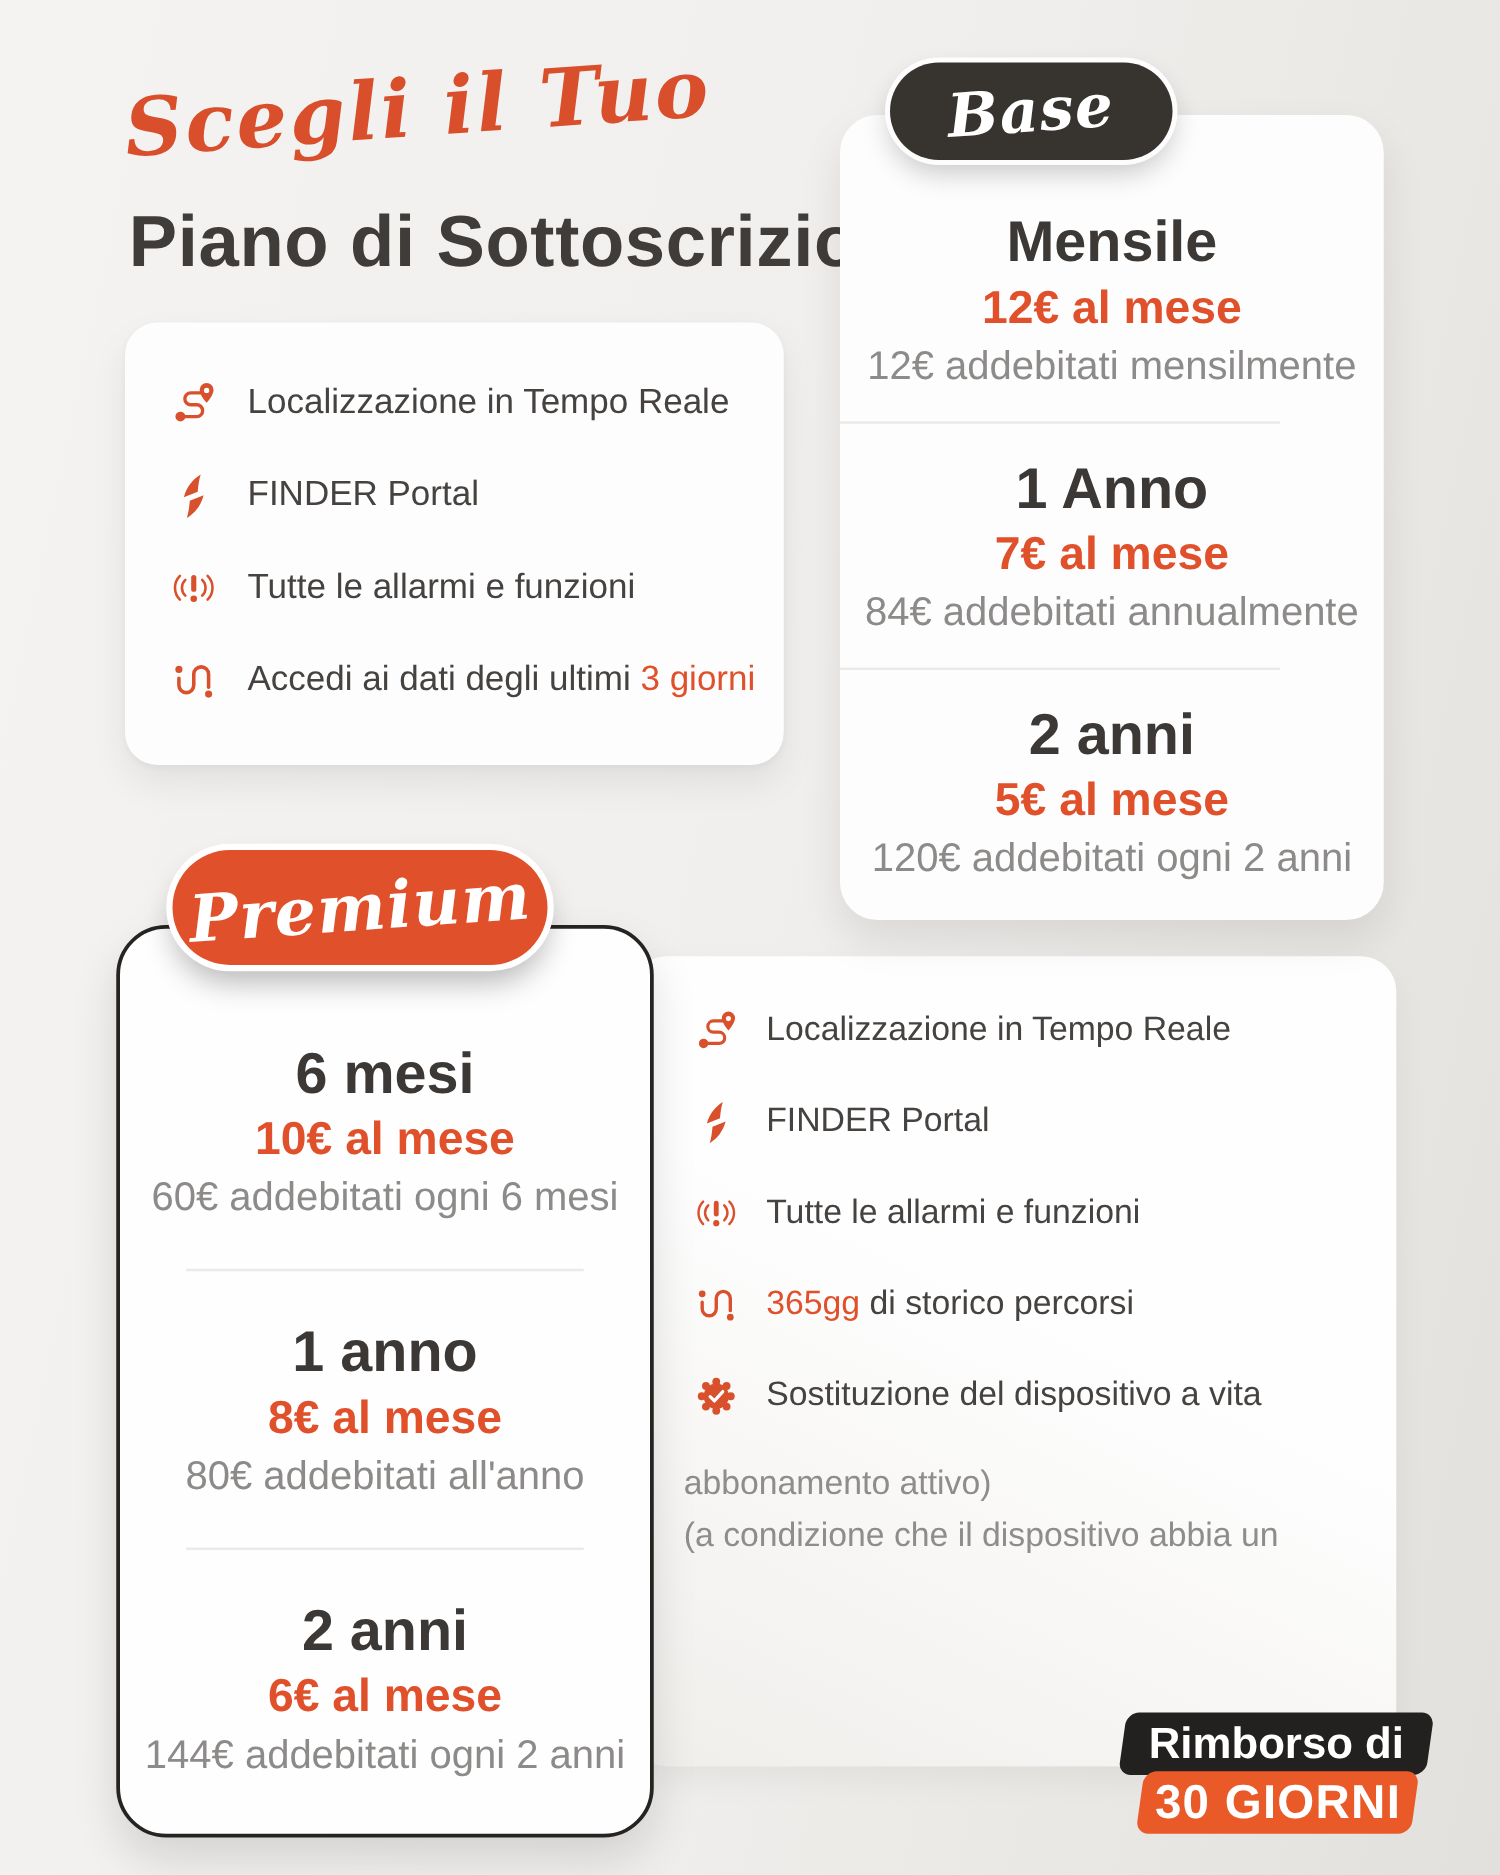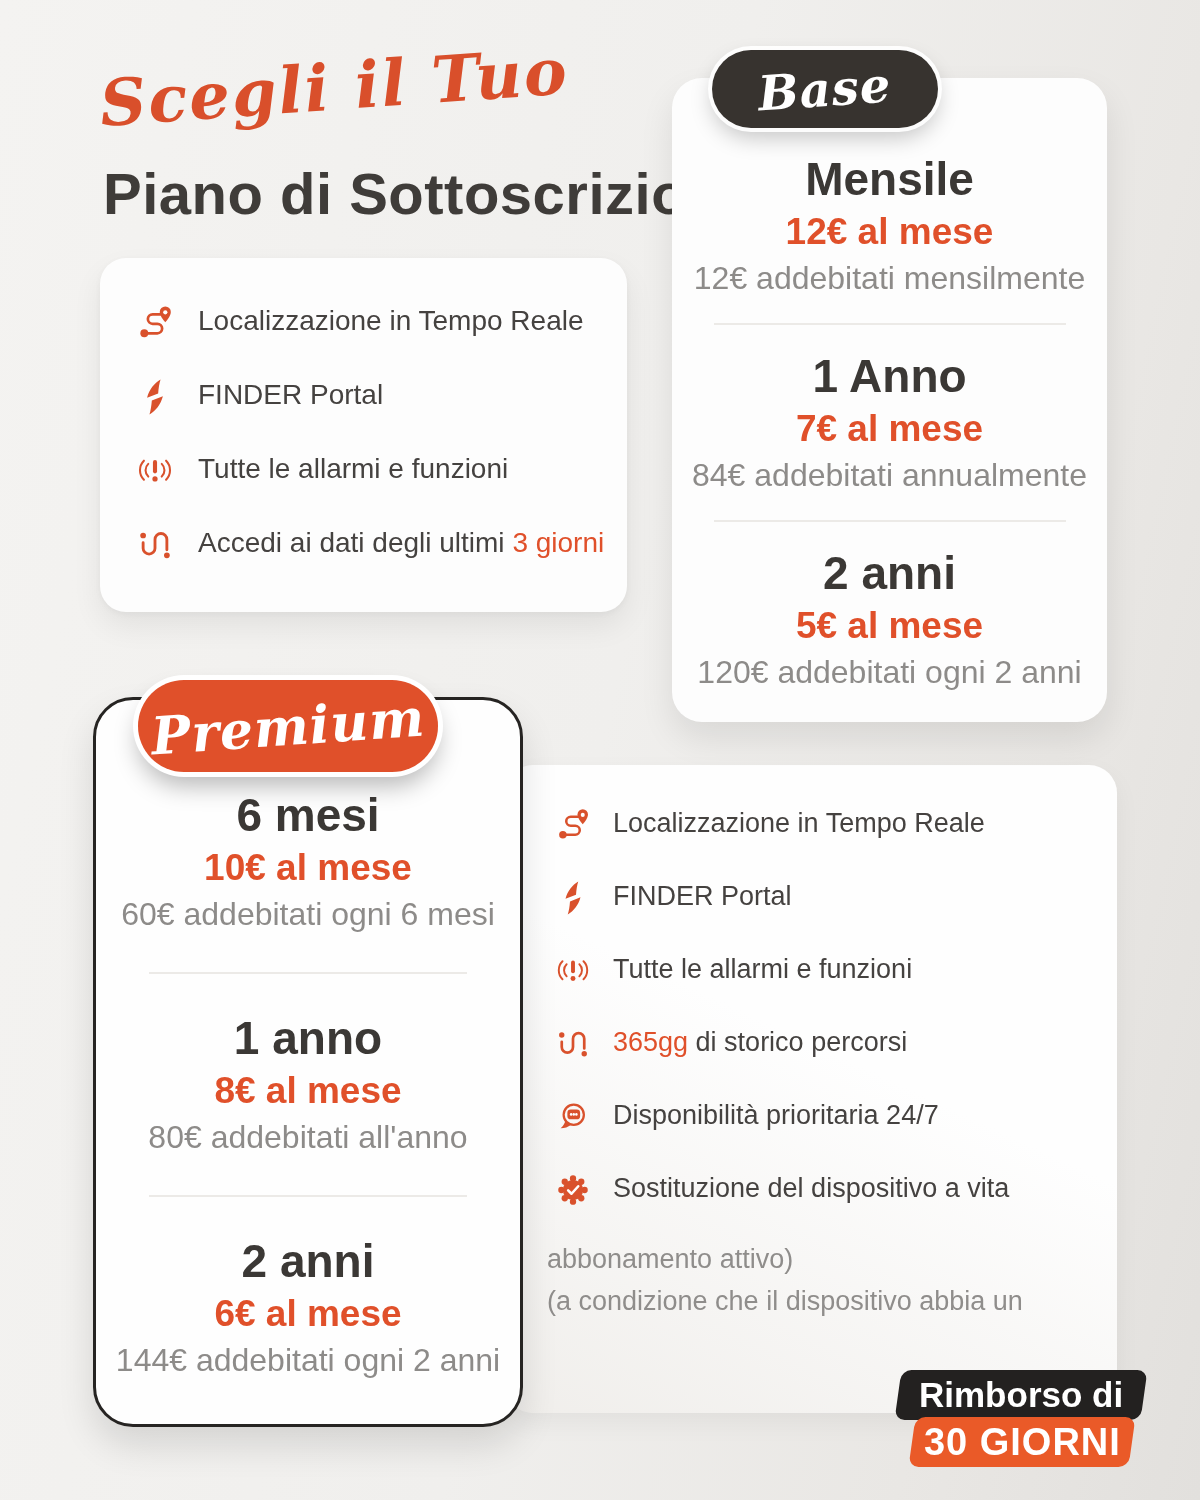--- a/index.html
+++ b/index.html
@@ -37,32 +37,32 @@
     box-shadow:0 10px 26px rgba(0,0,0,.05);
     display:flex;flex-direction:column;padding:42px 0 0 50px;gap:37px;z-index:1;
   }
   .feat-card-right .feat-row{font-size:27px;gap:22px;}
   .feat-card-right .fi{width:36px;height:36px;}
   .feat-note{
     margin:-6px 0 0 -8px;font-size:27px;color:#8f8d8b;line-height:1.55;
   }
   
   .base-card{
-    left:672px;top:78px;width:435px;height:644px;border-radius:30px;background:#fdfdfd;
+    left:672px;top:92px;width:435px;height:644px;border-radius:30px;background:#fdfdfd;
     box-shadow:0 16px 34px rgba(0,0,0,.09);
-    display:flex;flex-direction:column;align-items:center;padding-top:76px;z-index:2;
+    display:flex;flex-direction:column;padding-top:76px;z-index:2;
   }
   .plan-section{text-align:center;}
   .plan-duration{font-size:46px;font-weight:bold;color:#3b3835;line-height:1.1;}
   .plan-price{font-size:37px;font-weight:bold;color:#e0502a;line-height:1.1;margin-top:7px;}
   .plan-billing{font-size:32px;color:#8d8b89;line-height:1.15;margin-top:8px;white-space:nowrap;}
   .plan-divider{width:352px;height:2px;background:#eceae7;margin:26px 0;}
   
   .premium-card{
-    left:93px;top:697px;width:430px;height:730px;border-radius:40px;background:#fefefe;
+    left:93px;top:740px;width:430px;height:730px;border-radius:40px;background:#fefefe;
     border:3px solid #262422;box-shadow:0 18px 36px rgba(0,0,0,.12);
     display:flex;flex-direction:column;align-items:center;padding-top:90px;z-index:2;
   }
   .premium-card .plan-divider{width:318px;margin:39px 0;}
   
   .ribbon{
     position:absolute;display:flex;align-items:center;justify-content:center;z-index:3;
   }
   .base-badge{
     left:712px;top:50px;width:226px;height:78px;background:#37332f;border-radius:46px;
@@ -221,26 +221,20 @@
       <span>Tutte le allarmi e funzioni</span>
     </div>
     <div class="feat-row">
       <svg class="fi">
           <use href="#i-history"></use>
         </svg>
       <span><span class="hl">365gg</span><span> di storico percorsi</span></span>
     </div>
     <div class="feat-row">
       <svg class="fi">
-          <use href="#i-support"></use>
-        </svg>
-      <span>Disponibilità prioritaria 24/7</span>
-    </div>
-    <div class="feat-row">
-      <svg class="fi">
           <use href="#i-warranty"></use>
         </svg>
       <span>Sostituzione del dispositivo a vita</span>
     </div>
     <div class="feat-note">
       <div>abbonamento attivo)</div>
       <div>(a condizione che il dispositivo abbia un</div>
     </div>
   </div>
 

